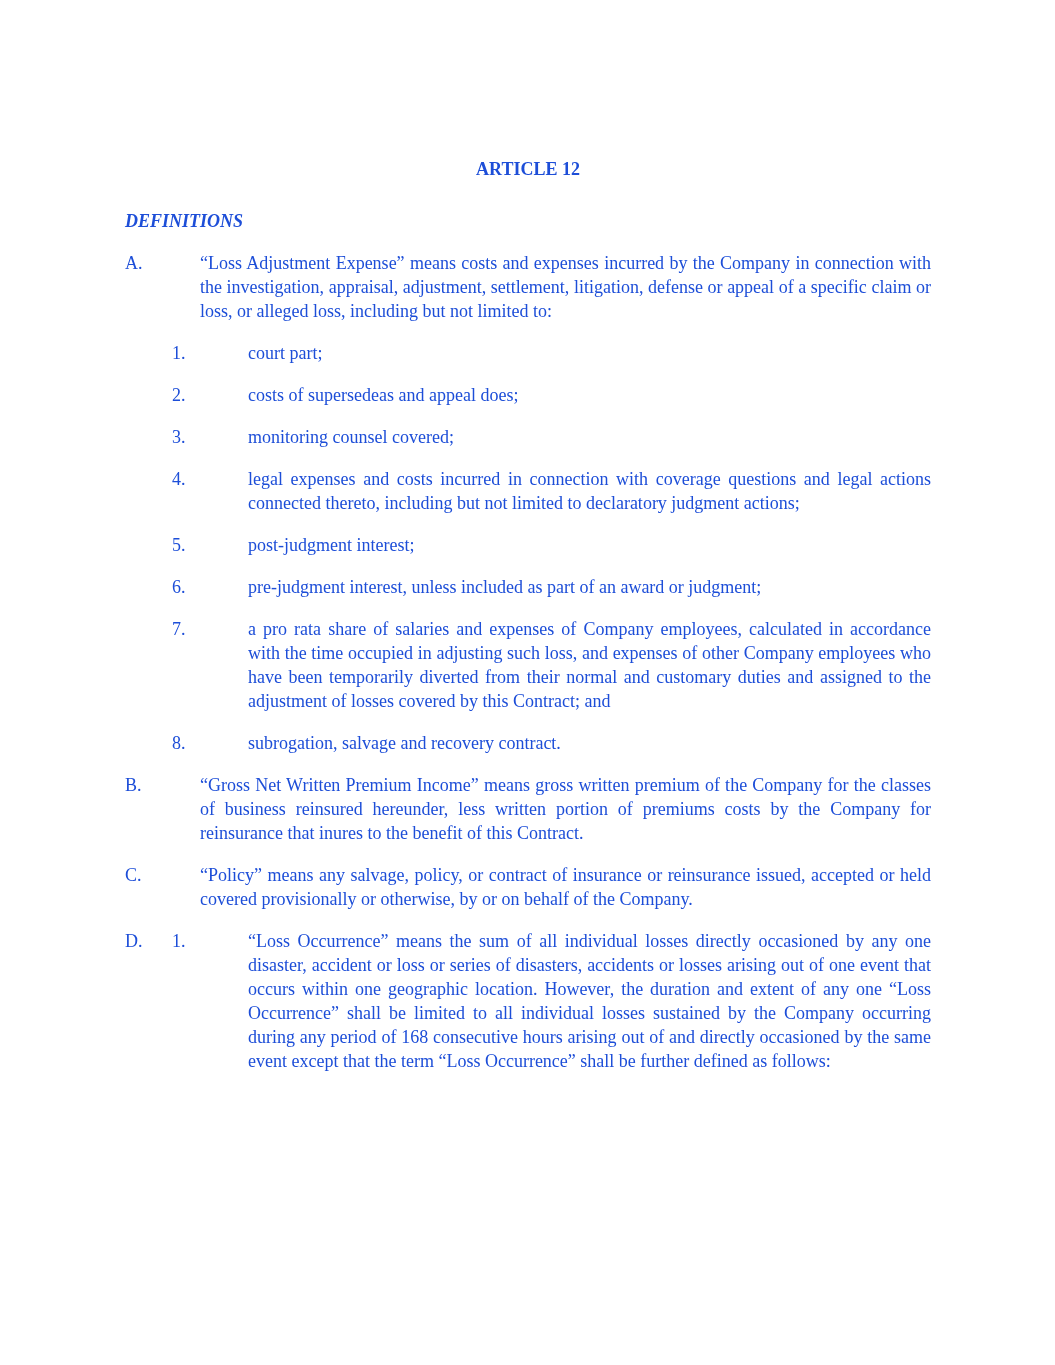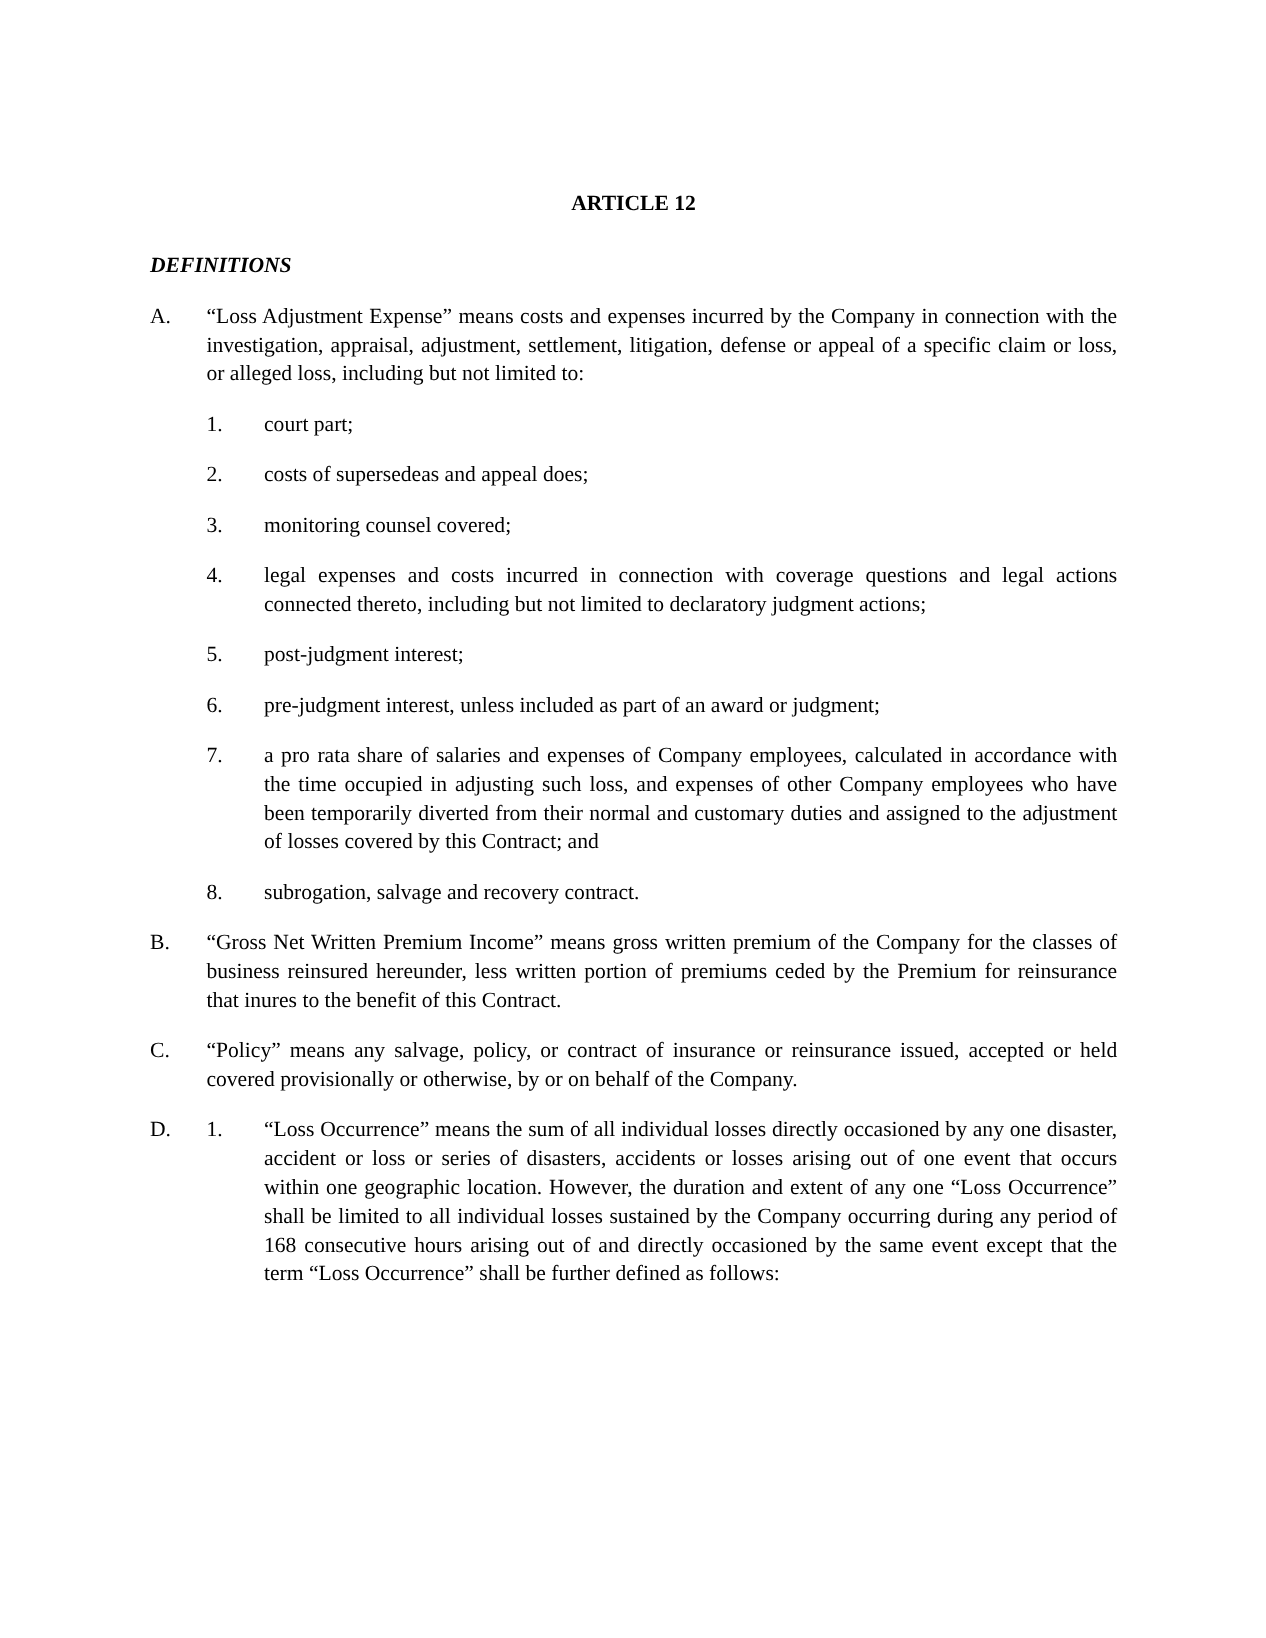--- a/index.html
+++ b/index.html
@@ -3,21 +3,21 @@
 <meta charset="utf-8">
 <style>
   * { margin: 0; padding: 0; box-sizing: border-box; }
   html, body { background: #ffffff; }
   .page {
     position: relative;
     width: 1055px;
     height: 1365px;
     margin: 0 auto;
     background: #ffffff;
-    color: #000000;
+    color: #1d4ed8;
     font-family: "Liberation Serif", "DejaVu Serif", serif;
     font-size: 18px;
     line-height: 24px;
     padding: 157px 124px 0 125px;
     overflow: hidden;
   }
   .title {
     text-align: center;
     font-weight: bold;
     margin-bottom: 28px;
@@ -36,20 +36,21 @@
     flex: 0 0 47px;
     text-align: left;
   }
   .num {
     flex: 0 0 48px;
     text-align: left;
   }
   .txt {
     flex: 1 1 auto;
     text-align: justify;
+    margin-left: 28px;
   }
   .indent1 { margin-left: 47px; }
 </style>
 </head>
 <body>
 
 <div class="page">
 
   <div class="title">ARTICLE 12</div>
 
@@ -96,21 +97,21 @@
   </div>
 
   <div class="row indent1">
     <div class="num">8.</div>
     <div class="txt">subrogation, salvage and recovery contract.</div>
   </div>
 
 
   <div class="row">
     <div class="lbl">B.</div>
-    <div class="txt">“Gross Net Written Premium Income” means gross written premium of the Company for the classes of business reinsured hereunder, less written portion of premiums ceded by the Premium for reinsurance that inures to the benefit of this Contract.</div>
+    <div class="txt">“Gross Net Written Premium Income” means gross written premium of the Company for the classes of business reinsured hereunder, less written portion of premiums costs by the Company for reinsurance that inures to the benefit of this Contract.</div>
   </div>
 
   <div class="row">
     <div class="lbl">C.</div>
     <div class="txt">“Policy” means any salvage, policy, or contract of insurance or reinsurance issued, accepted or held covered provisionally or otherwise, by or on behalf of the Company.</div>
   </div>
 
   <div class="row">
     <div class="lbl">D.</div>
     <div class="num">1.</div>

